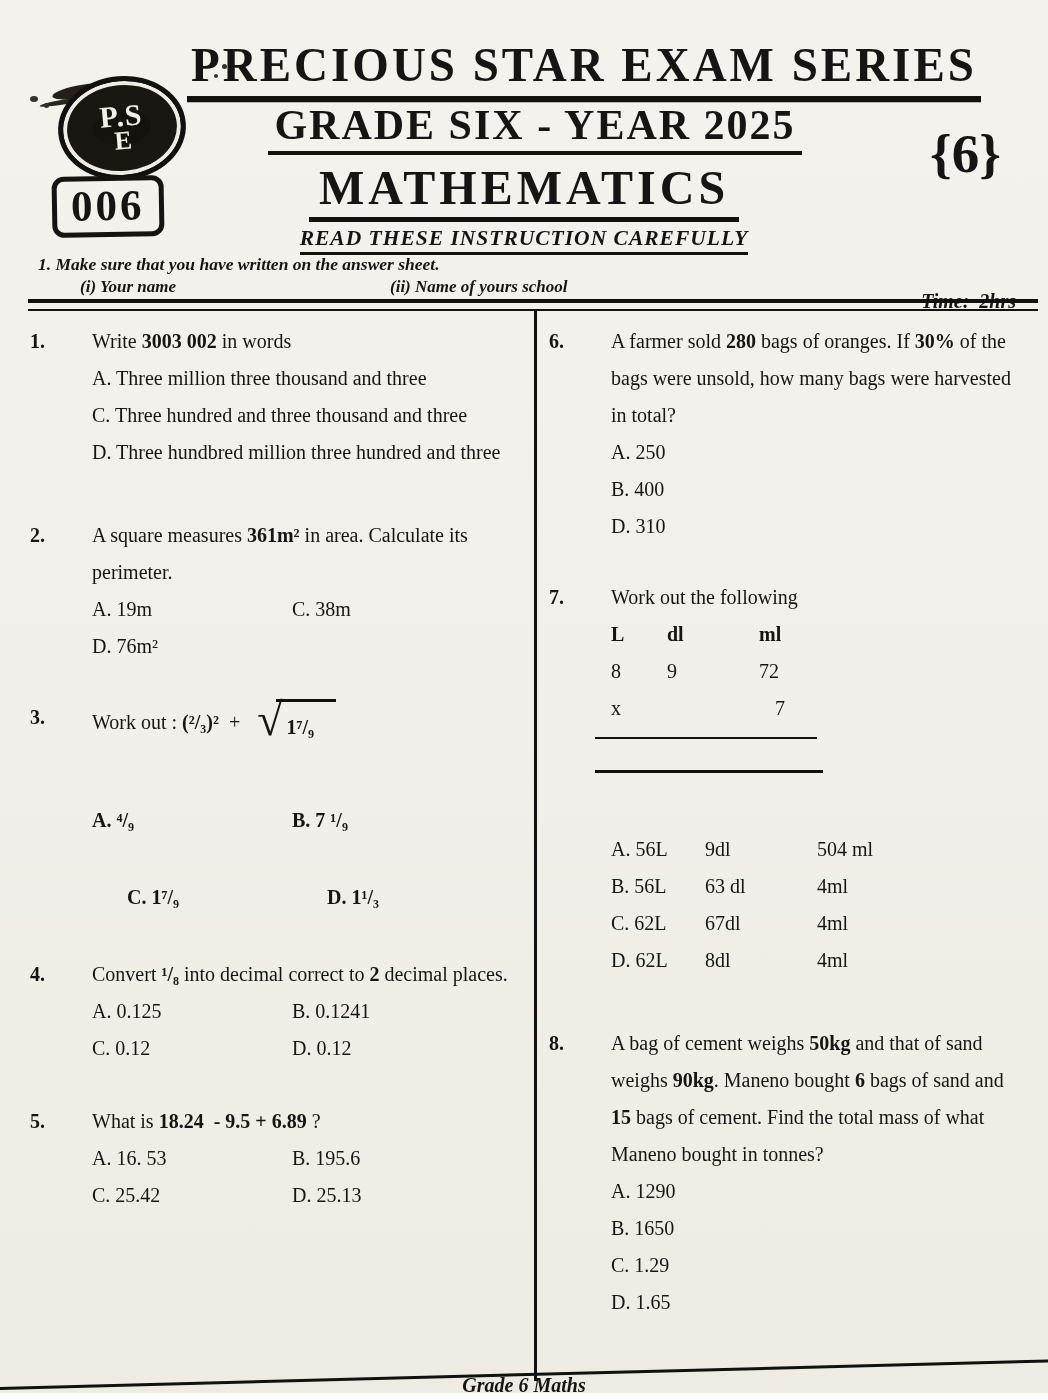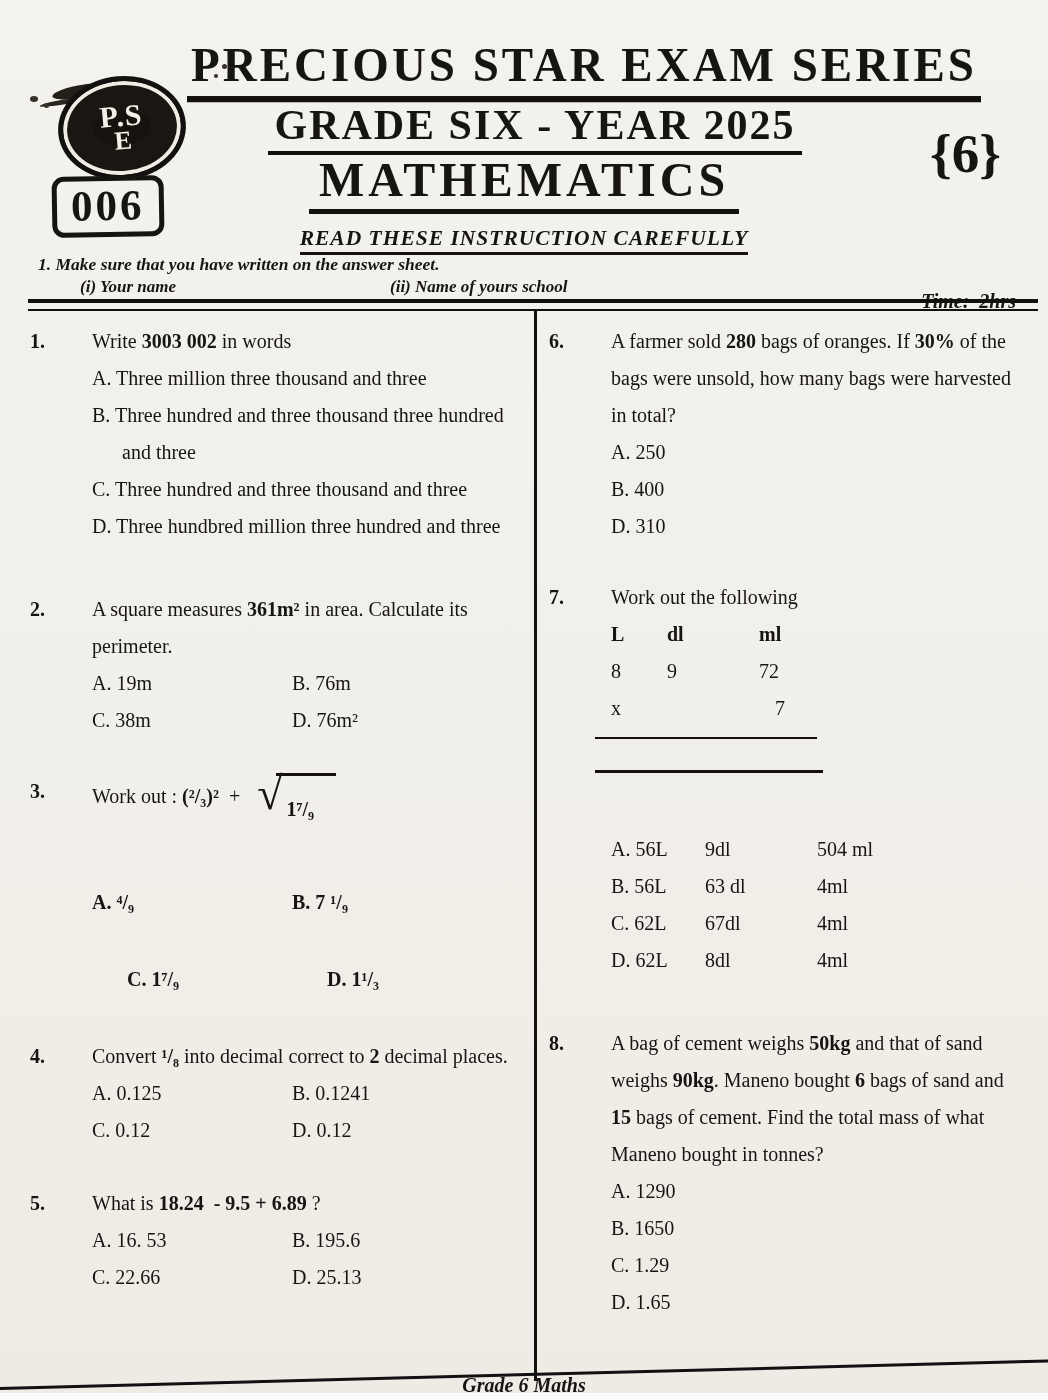--- a/index.html
+++ b/index.html
@@ -17,21 +17,21 @@
   .series-title span.u {
     display:inline-block; font-size:47px; font-weight:bold; letter-spacing:3px;
     border-bottom:6px solid #131110; padding:0 4px 3px 4px; transform:scaleY(1.04);
   }
   .grade-title span.u {
     display:inline-block; font-size:42px; font-weight:bold; letter-spacing:2px;
     border-bottom:4px solid #131110; padding:0 6px 2px 6px;
   }
   .subject-title span.u {
     display:inline-block; font-size:48px; font-weight:bold; letter-spacing:4px;
-    border-bottom:5px solid #131110; padding:0 10px 2px 10px;
+    border-bottom:5px solid #131110; padding:8px 10px 2px 10px;
   }
   .set-badge { font-size:55px; font-weight:bold; }
   .logo {
     width:118px; height:94px; background:#16120e; border-radius:50%;
     border:5px solid #131110; box-shadow:inset 0 0 0 4px #efece4, inset 0 0 0 30px #1a1611;
     display:flex; flex-direction:column; align-items:center; justify-content:center;
     color:#f3f0e8; transform:rotate(-5deg);
   }
   .logo .l1 { font-size:30px; font-weight:bold; line-height:26px; letter-spacing:1px;}
   .logo .l2 { font-size:26px; font-weight:bold; line-height:24px; }
@@ -79,21 +79,21 @@
   .q5 { margin-top:36px; }
 
   
   .q6 { margin-top:14px; }
   .q7 { margin-top:34px; }
   .q8 { margin-top:46px; }
 
   
   .sqrt { display:inline-flex; align-items:flex-start; margin-left:6px; }
   .rad { font-size:46px; line-height:30px; font-weight:bold; transform:translate(6px,6px); }
-  .sqrt-box { border-top:3px solid #14110f; padding:15px 22px 0 10px; font-weight:bold; }
+  .sqrt-box { border-top:3px solid #14110f; padding:7px 22px 0 10px; font-weight:bold; }
   .bold { font-weight:bold; }
 
   
   .mtable { margin-top:0; }
   .mtr { display:grid; grid-template-columns:56px 92px 110px; }
   .mtr span { display:block; }
   .mtr .hd { font-weight:bold; }
   .shift7 { text-indent:16px; }
   .rule-a { width:222px; margin-left:-16px; border-top:2.5px solid #14110f; margin-top:10px; }
   .rule-b { width:228px; margin-left:-16px; border-top:3.5px solid #14110f; margin-top:31px; }
@@ -151,33 +151,31 @@
 
 <div class="abs columns">
 
   <div class="col-left">
 
     <div class="q q1">
       <div class="qnum">1.</div>
       <div>
         <div class="qtext"><span>Write </span><span style="font-weight: bold;">3003 002</span><span> in words</span></div>
         <span class="opt">A. Three million three thousand and three</span>
-        <span class="opt">B. Three hundred and three thousand three hundred and three</span>
         <span class="opt">C. Three hundred and three thousand and three</span>
         <span class="opt">D. Three hundbred million three hundred and three</span>
       </div>
     </div>
 
     <div class="q q2">
       <div class="qnum">2.</div>
       <div>
         <div class="qtext"><span>A square measures </span><span style="font-weight: bold;">361m²</span><span> in area. Calculate its perimeter.</span></div>
         <div class="opts2">
           <span class="opt">A. 19m</span>
-          <span class="opt">B. 76m</span>
           <span class="opt">C. 38m</span>
           <span class="opt">D. 76m²</span>
         </div>
       </div>
     </div>
 
     <div class="q q3">
       <div class="qnum">3.</div>
       <div>
         <div class="qtext">
@@ -210,21 +208,21 @@
       </div>
     </div>
 
     <div class="q q5">
       <div class="qnum">5.</div>
       <div>
         <div class="qtext"><span>What is </span><span style="font-weight: bold;">18.24&nbsp; - 9.5 + 6.89</span><span> ?</span></div>
         <div class="opts2">
           <span class="opt">A. 16. 53</span>
           <span class="opt">B. 195.6</span>
-          <span class="opt">C. 22.66</span>
+          <span class="opt">C. 25.42</span>
           <span class="opt">D. 25.13</span>
         </div>
       </div>
     </div>
 
   </div>
 
   <div class="col-right">
 
     <div class="q q6">

